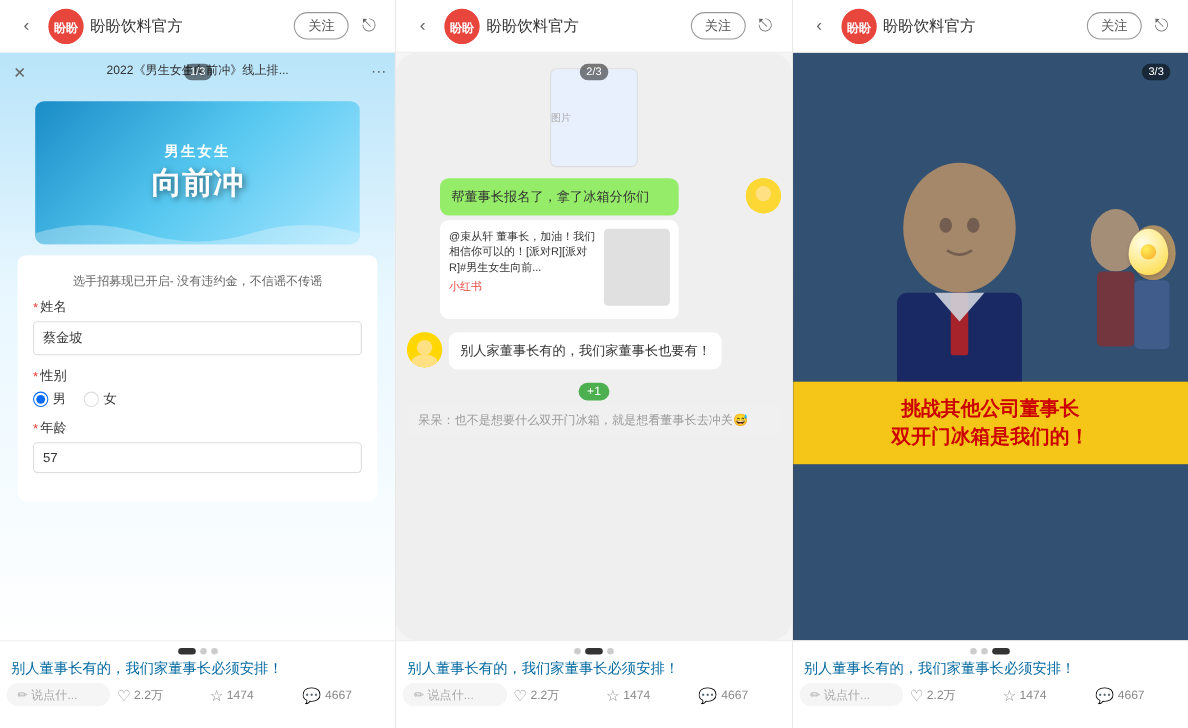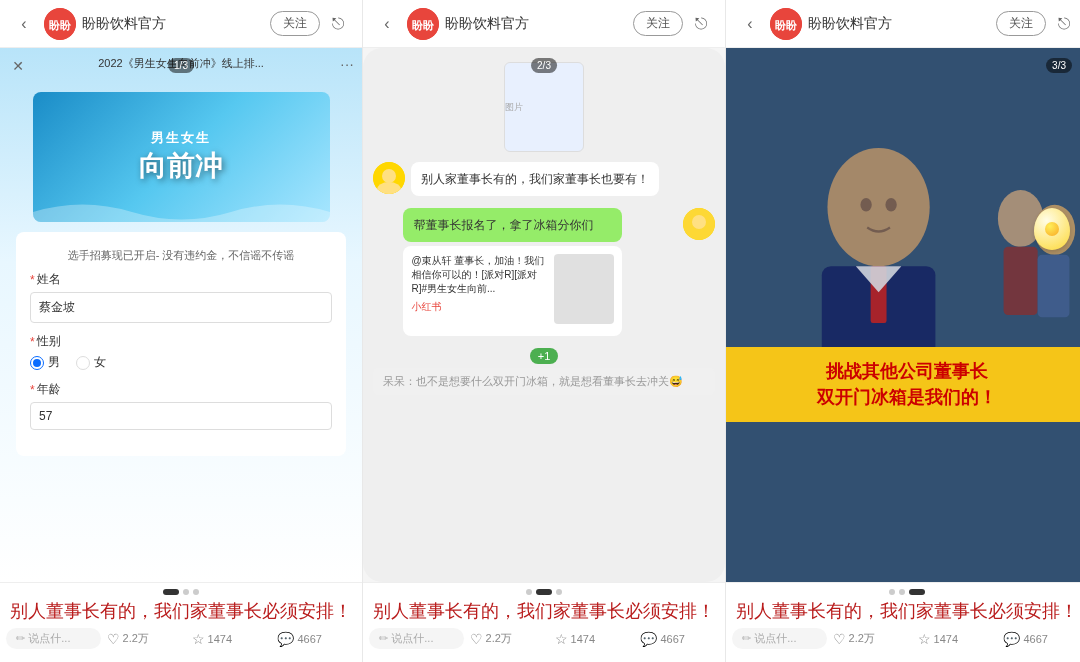--- a/index.html
+++ b/index.html
@@ -367,22 +367,22 @@
       height: 6px;
       border-radius: 50%;
       background: #ccc;
     }
     .dot.active {
       background: #333;
       width: 16px;
       border-radius: 3px;
     }
     .post-title {
-      font-size: 18px;
-      color: #b91c1c;
+      font-size: 13px;
+      color: #0369a1;
       font-weight: 500;
       padding: 0 10px 4px;
       line-height: 1.4;
       white-space: nowrap;
       overflow: hidden;
       text-overflow: ellipsis;
     }
     .post-actions {
       display: flex;
       align-items: center;
@@ -559,31 +559,20 @@
     </div>
 
     <div class="panel-content">
       <div class="panel2-content">
         <div class="slide-indicator">2/3</div>
 
         <div style="display:flex; justify-content:center; margin-bottom:10px; margin-top:6px;">
           <div style="width:80px; height:90px; background:#e8f0fe; border-radius:6px; border:1px solid #ddd; display:flex;align-items:center;">
             <div style="font-size:9px; color:#aaa; text-align:center;">图片</div>
           </div>
-        </div>
-
-        <div class="chat-message">
-          <div class="chat-avatar">
-            <svg width="32" height="32" viewBox="0 0 32 32">
-                <circle cx="16" cy="16" r="16" fill="#ffd700"></circle>
-                <circle cx="16" cy="14" r="7" fill="#ffe082"></circle>
-                <ellipse cx="16" cy="28" rx="12" ry="8" fill="#ffe082"></ellipse>
-              </svg>
-          </div>
-          <div class="chat-bubble">别人家董事长有的，我们家董事长也要有！</div>
         </div>
 
         <div class="chat-message self">
           <div class="chat-avatar">
             <svg width="32" height="32" viewBox="0 0 32 32">
                 <circle cx="16" cy="16" r="16" fill="#fdd835"></circle>
                 <circle cx="16" cy="14" r="7" fill="#ffe082"></circle>
               </svg>
           </div>
           <div style="max-width:80%;">
@@ -593,20 +582,31 @@
                 <div style="flex:1;">
                   <div style="font-size:10px; color:#333; margin-bottom:4px;">@束从轩 董事长，加油！我们相信你可以的！[派对R][派对R]#男生女生向前...</div>
                   <div class="chat-card-source">小红书</div>
                 </div>
                 <div class="chat-image-preview"></div>
               </div>
             </div>
           </div>
         </div>
 
+        <div class="chat-message">
+          <div class="chat-avatar">
+            <svg width="32" height="32" viewBox="0 0 32 32">
+                <circle cx="16" cy="16" r="16" fill="#ffd700"></circle>
+                <circle cx="16" cy="14" r="7" fill="#ffe082"></circle>
+                <ellipse cx="16" cy="28" rx="12" ry="8" fill="#ffe082"></ellipse>
+              </svg>
+          </div>
+          <div class="chat-bubble">别人家董事长有的，我们家董事长也要有！</div>
+        </div>
+
 
         <div style="display:flex; justify-content:center; margin: 4px 0;">
           <div class="plus-badge">+1</div>
         </div>
 
         <div class="input-preview">呆呆：也不是想要什么双开门冰箱，就是想看董事长去冲关😅</div>
       </div>
     </div>
 
     <div class="panel-footer">

